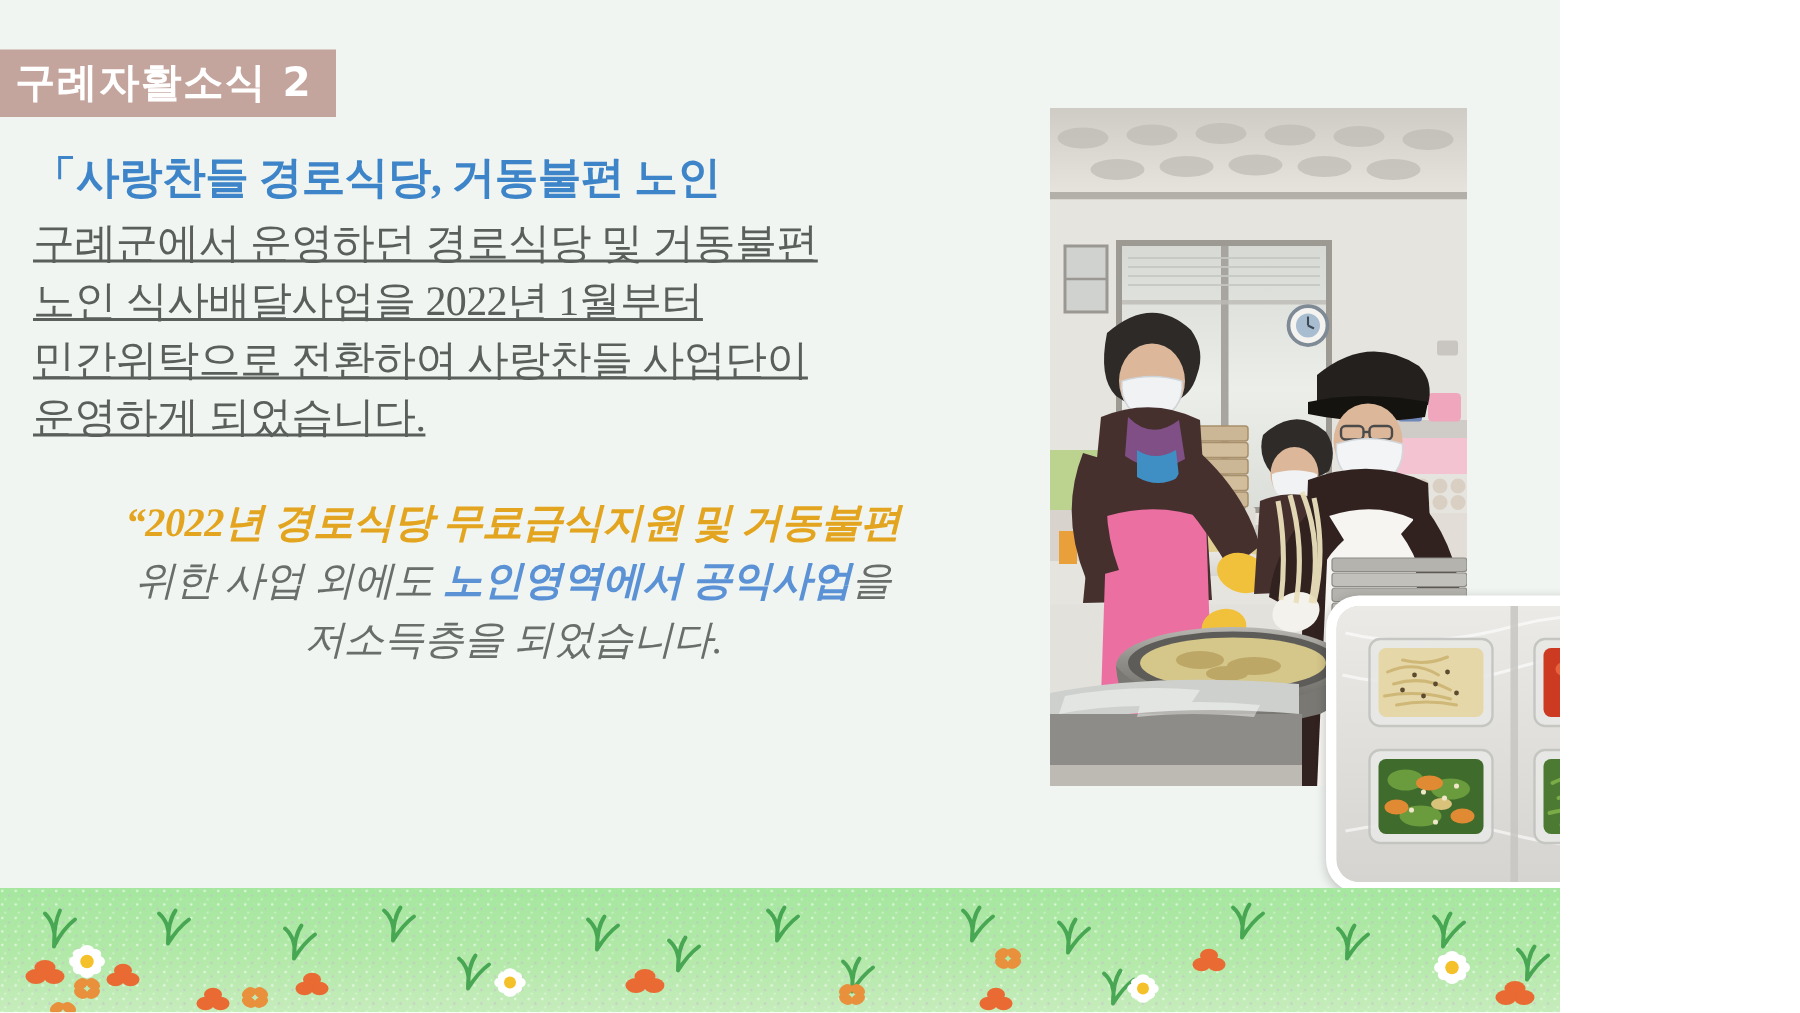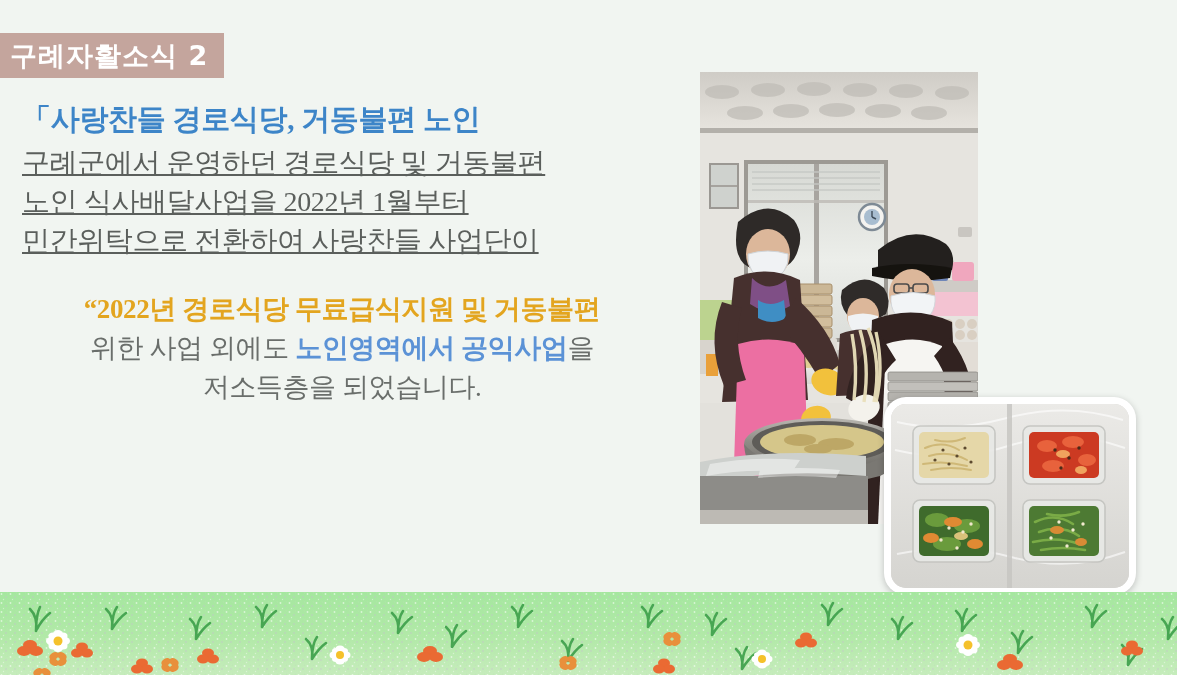--- a/index.html
+++ b/index.html
@@ -6,21 +6,21 @@
   html, body {
     margin: 0;
     padding: 0;
     background: #ffffff;
   }
   body {
     font-family: "Liberation Serif", "DejaVu Serif", serif;
   }
   .slide {
     position: relative;
-    width: 1177px;
+    width: 1040px;
     height: 675px;
     overflow: hidden;
     background: #f1f5f1;
   }
 
   
   .header-banner {
     position: absolute;
     left: 0;
     top: 33px;
@@ -69,21 +69,21 @@
   .body-para .pline { display: block; }
 
   .highlight-para {
     margin: 30px 0 0 0;
     text-align: center;
     font-size: 27px;
     line-height: 1.45;
     color: #6a6e6b;
     letter-spacing: -0.4px;
   }
-  .highlight-para .pline { display: block; }
+  .highlight-para .pline { display: block; font-style: italic; }
   .em-gold {
     color: #e3a51f;
     font-weight: bold;
   }
   .em-blue {
     color: #5b92d6;
     font-weight: bold;
   }
 
   
@@ -142,20 +142,21 @@
   <div class="text-column">
 
     <h1 class="headline">
       <span class="line-1">「사랑찬들 경로식당, 거동불편 노인</span>
     </h1>
 
     <p class="body-para">
       <span class="pline">구례군에서 운영하던 경로식당 및 거동불편</span>
       <span class="pline">노인 식사배달사업을 2022년 1월부터</span>
       <span class="pline">민간위탁으로 전환하여 사랑찬들 사업단이</span>
+      <span class="pline">운영하게 되었습니다.</span>
     </p>
 
     <p class="highlight-para">
       <span class="pline">
         <span class="em-gold">“2022년 경로식당 무료급식지원 및 거동불편</span>
       </span>
       <span class="pline">
         <span>위한 사업 외에도 </span><span class="em-blue">노인영역에서 공익사업</span><span>을</span>
       </span>
       <span class="pline">저소득층을 되었습니다.</span>

